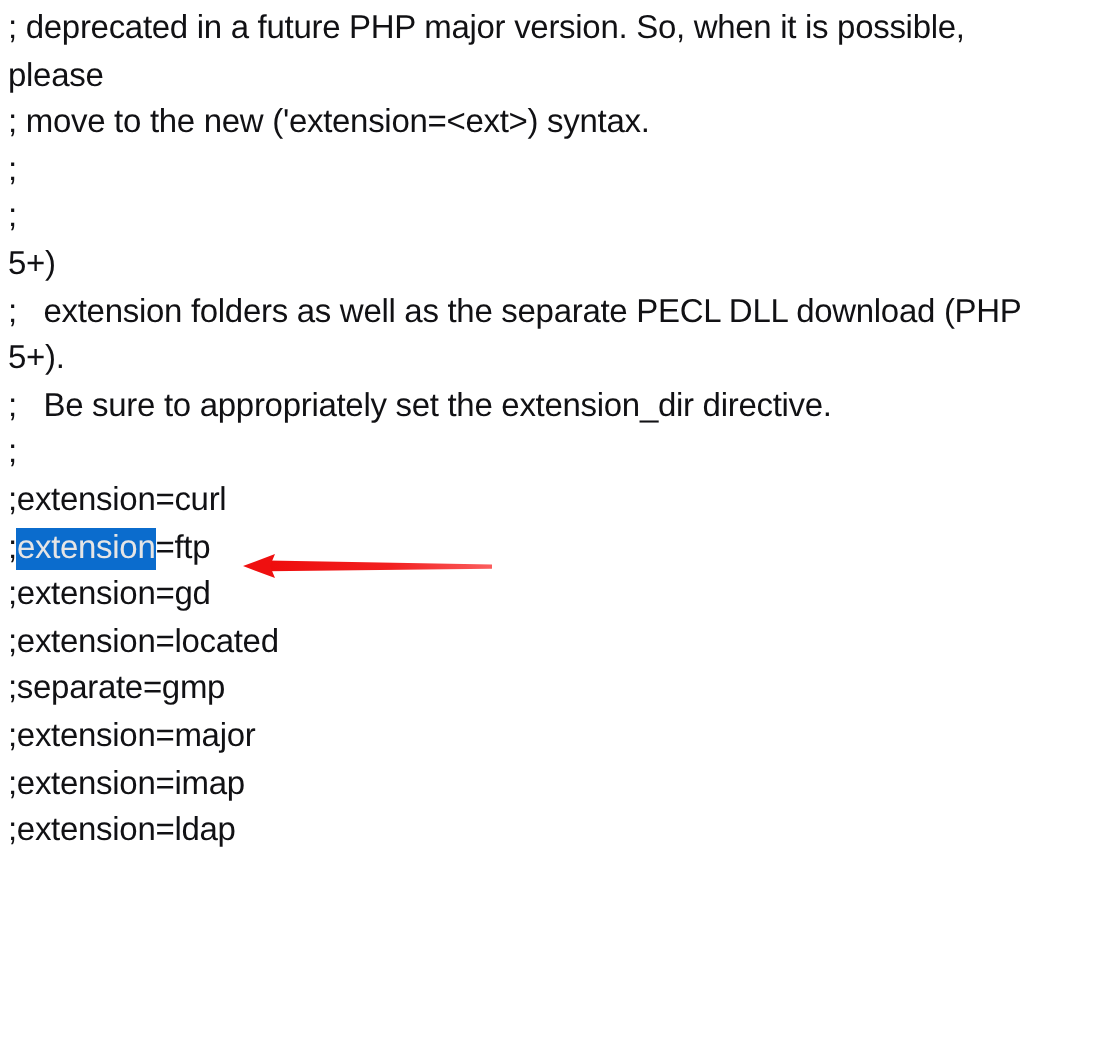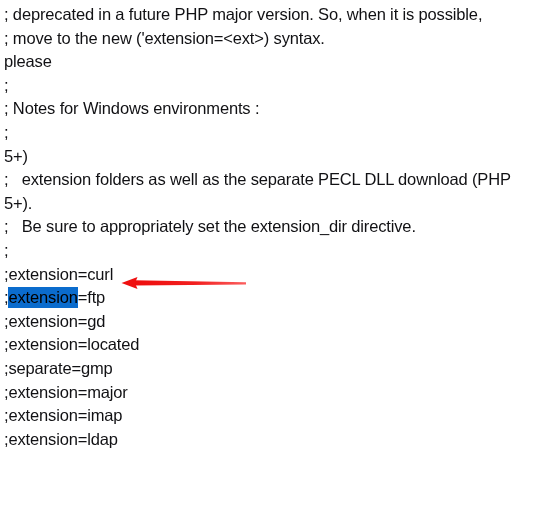--- a/index.html
+++ b/index.html
@@ -37,45 +37,44 @@
     white-space: pre;
     padding-left: 4px;
     letter-spacing: -0.15px;
     box-sizing: border-box;
   }
   .code-line .seg {
     white-space: pre;
   }
   .code-line .sel {
     background: #0b6ccd;
-    color: #000000;
+    color: #e5e5e5;
     padding: 1px 0 2px 0;
     white-space: pre;
   }
   
   #annotation-arrow {
     position: absolute;
     left: 120px;
     top: 272px;
     width: 128px;
     height: 22px;
     pointer-events: none;
   }
 </style>
 </head>
 <body>
 
 <div id="editor-surface">
 
   <div id="code-lines">
       <div class="code-line"><span class="seg">; deprecated in a future PHP major version. So, when it is possible,</span></div>
+      <div class="code-line"><span class="seg">please</span></div>
       <div class="code-line"><span class="seg">; move to the new ('extension=&lt;ext&gt;) syntax.</span></div>
-      <div class="code-line"><span class="seg">please</span></div>
       <div class="code-line"><span class="seg">;</span></div>
-      <div class="code-line"><span class="seg">; Notes for Windows environments :</span></div>
       <div class="code-line"><span class="seg">;</span></div>
       <div class="code-line"><span class="seg">5+)</span></div>
       <div class="code-line"><span class="seg">;   extension folders as well as the separate PECL DLL download (PHP</span></div>
       <div class="code-line"><span class="seg">5+).</span></div>
       <div class="code-line"><span class="seg">;   Be sure to appropriately set the extension_dir directive.</span></div>
       <div class="code-line"><span class="seg">;</span></div>
       <div class="code-line"><span class="seg">;extension=curl</span></div>
       <div class="code-line"><span class="seg">;</span><span class="sel">extension</span><span class="seg">=ftp</span></div>
       <div class="code-line"><span class="seg">;extension=gd</span></div>
       <div class="code-line"><span class="seg">;extension=located</span></div>

